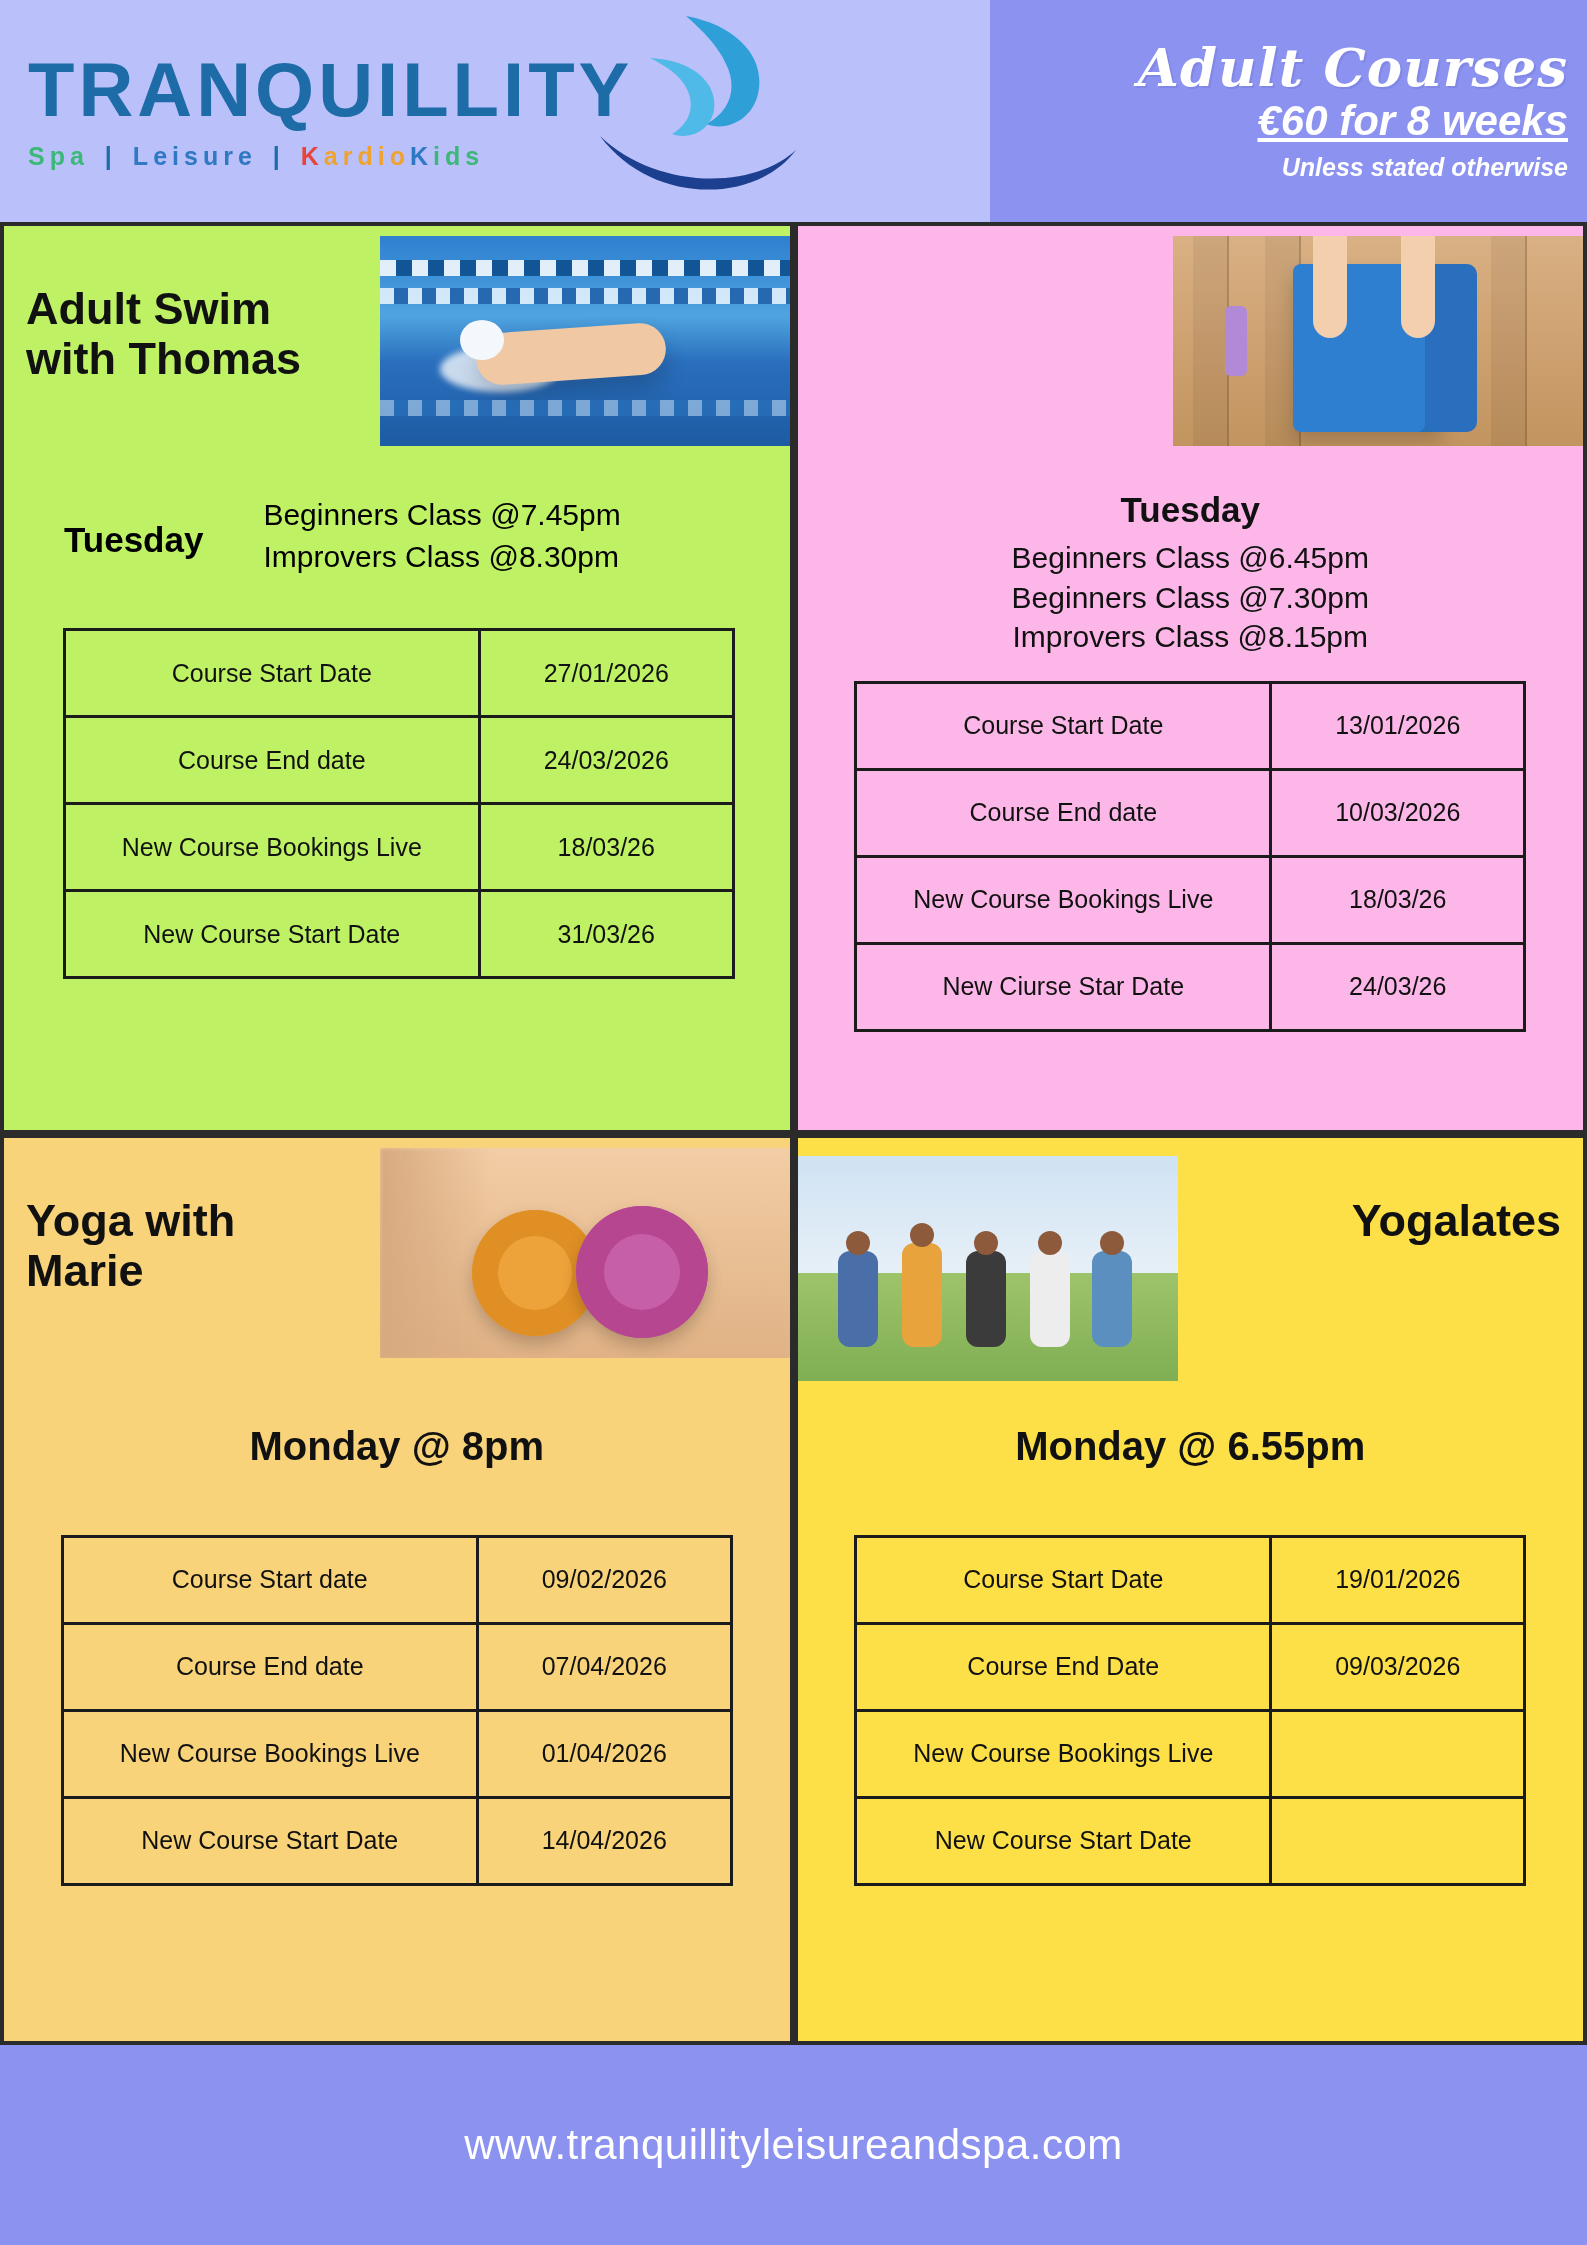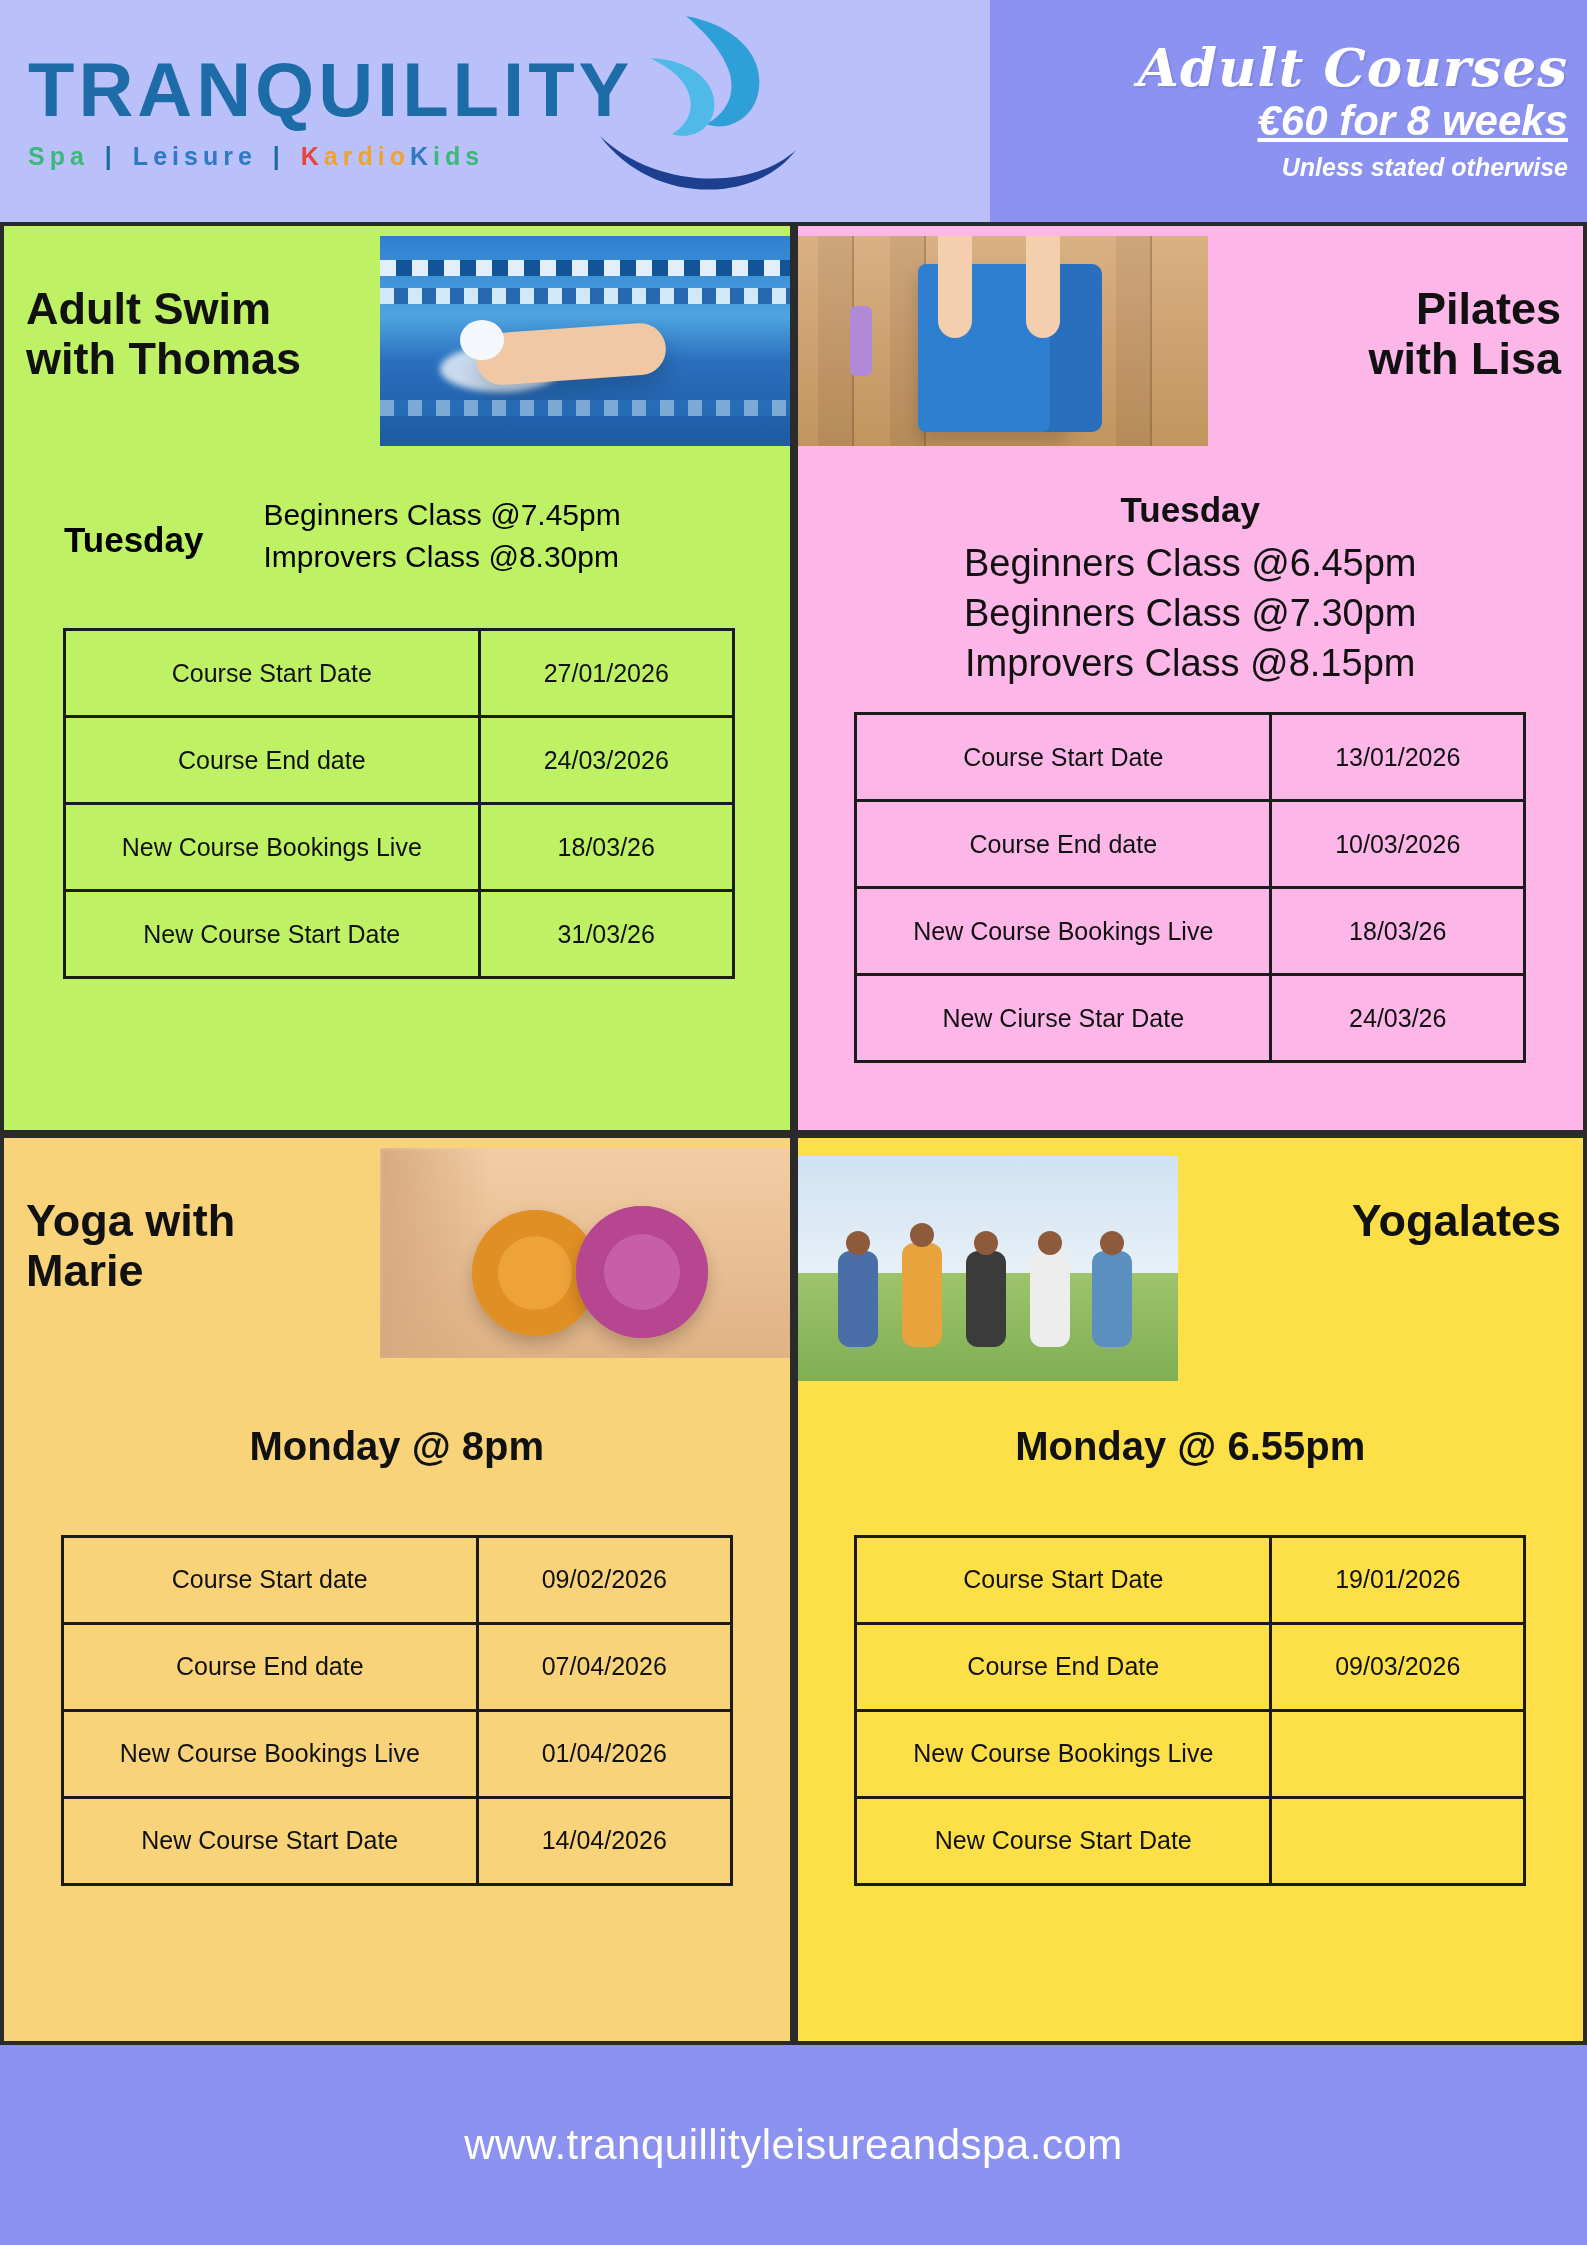--- a/index.html
+++ b/index.html
@@ -236,21 +236,21 @@
   .cell-sched {
     text-align: center;
     color: #111;
   }
   .sched-day {
     font-size: 35px;
     font-weight: bold;
     margin: 0;
   }
   .sched-line {
-    font-size: 38px;
+    font-size: 30px;
     margin: 0;
     line-height: 1.32;
   }
 
   
   .swim-sched {
     display: flex;
     flex-direction: row;
     align-items: flex-start;
     padding: 46px 40px 0 60px;
@@ -389,24 +389,20 @@
             <td class="lbl">New Course Start Date</td>
             <td>31/03/26</td>
           </tr>
         </tbody>
           </table>
       </div>
     </div>
 
     <div class="cell pilates">
       <div class="cell-head reverse">
-        <div class="cell-title">
-          <div>Pilates</div>
-          <div>with Lisa</div>
-        </div>
         <div class="photo ph-pilates">
           <div class="plank" style="left:20px"></div>
           <div class="plank" style="left:92px"></div>
           <div class="plank" style="left:318px"></div>
           <div class="dumb"></div>
           <div class="mat"></div>
           <div class="mat-roll"></div>
           <div class="arm arm1"></div>
           <div class="arm arm2"></div>
         </div>

